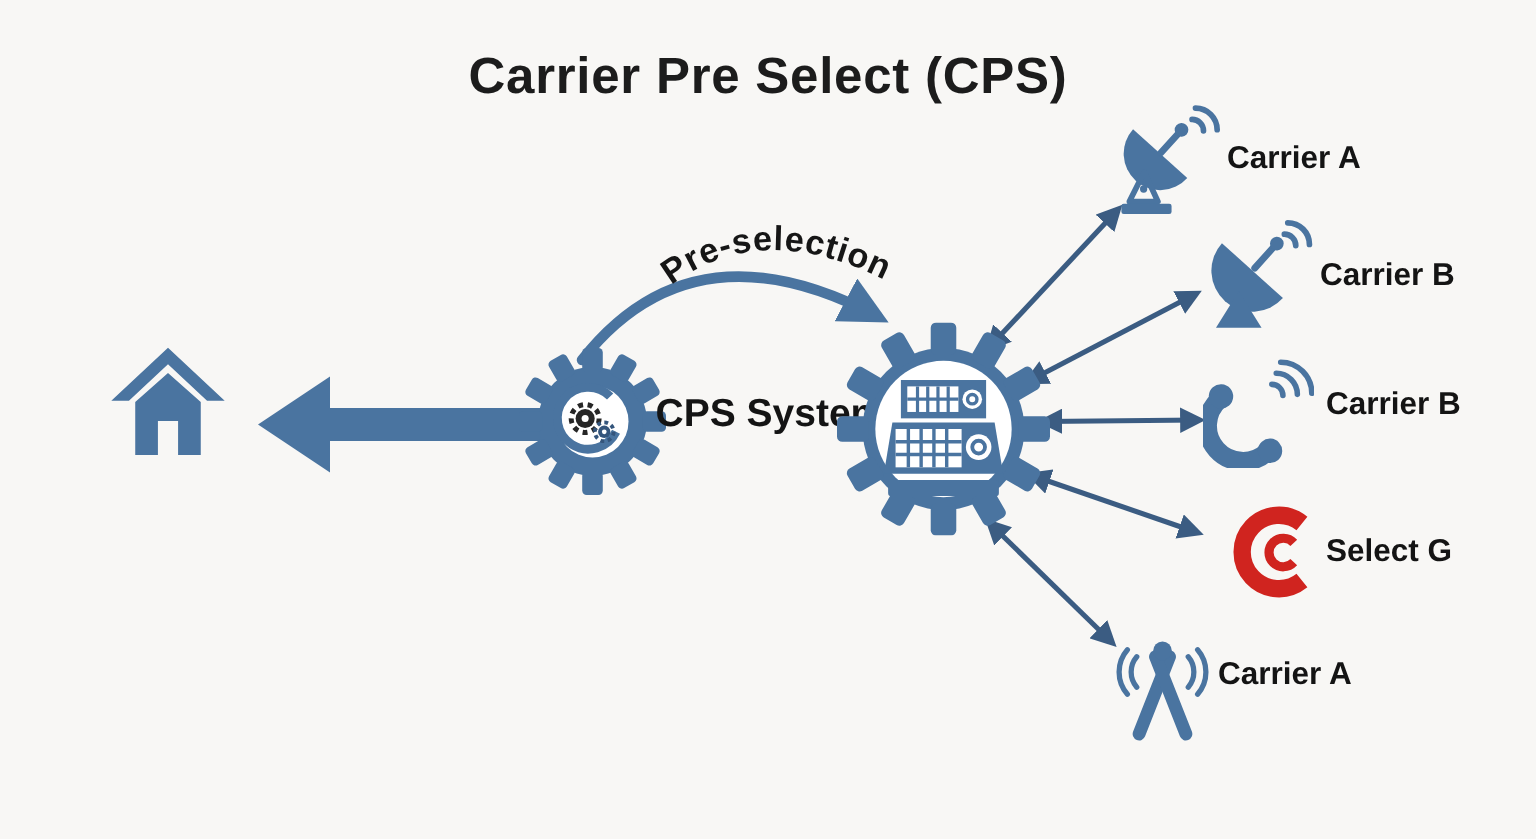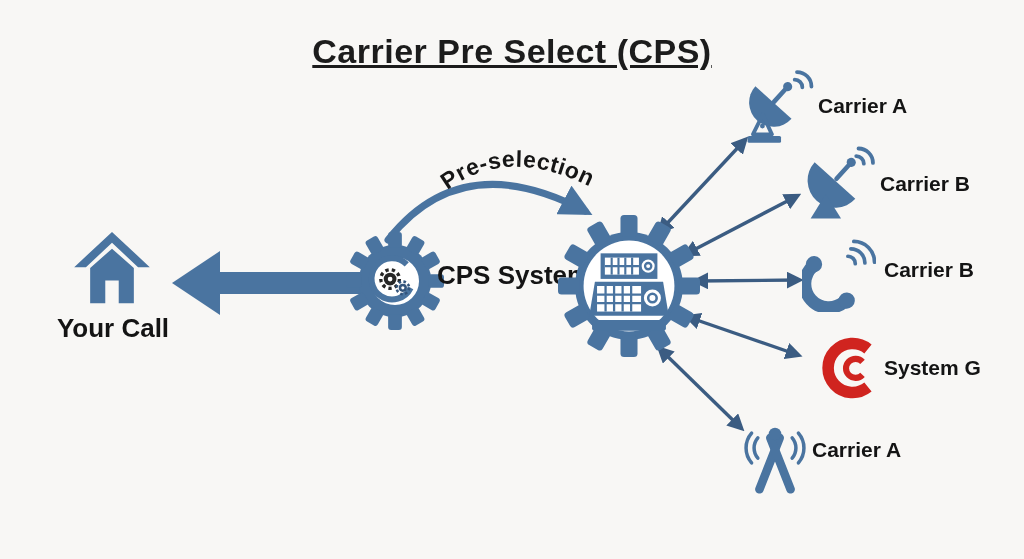--- a/index.html
+++ b/index.html
@@ -4,21 +4,21 @@
 <style>
   html,body{margin:0;padding:0;background:#e9e9e9;}
   .canvas{
     position:relative;width:1024px;height:559px;margin:0 auto;
     background:#f8f7f5;overflow:hidden;
     font-family:"Liberation Sans", sans-serif;
   }
   .abs{position:absolute;}
   .title{
     left:0;right:0;top:32px;text-align:center;
-    font-size:34px;font-weight:bold;color:#1c1c1c;letter-spacing:.5px;text-decoration:underline;
+    font-size:34px;font-weight:bold;color:#1c1c1c;letter-spacing:.5px;
   }
   .node-label{font-weight:bold;color:#141414;white-space:nowrap;}
   .fs26{font-size:26px;}
   .fs25{font-size:21px;}
   .connector-layer{left:0;top:0;width:1024px;height:559px;pointer-events:none;}
   .icon-box svg{display:block;width:100%;height:100%;}
 </style>
 </head>
 <body>
 
@@ -55,21 +55,20 @@
   </svg>
 
   <div class="abs icon-box" style="left:70px;top:228px;width:84px;height:80px;">
     <svg viewBox="0 0 100 92">
       <g fill="#4a74a0">
         <path d="M50 3 L5 45 L19 45 L50 16 L81 45 L95 45 Z"></path>
         <path d="M24 46 L50 23 L76 46 L76 88 L58 88 L58 61 L42 61 L42 88 L24 88 Z"></path>
       </g>
     </svg>
   </div>
-  <div class="abs node-label fs26" style="left:40px;top:313px;width:146px;text-align:center;">Your Call</div>
 
   <div class="abs icon-box" style="left:346px;top:232px;width:98px;height:98px;">
     <svg viewBox="0 0 100 100">
       <g fill="#4a74a0">
         <circle cx="50" cy="50" r="37"></circle>
         <g>
           <rect x="43" y="0" width="14" height="16" rx="3"></rect>
           <rect x="43" y="0" width="14" height="16" rx="3" transform="rotate(30 50 50)"></rect>
           <rect x="43" y="0" width="14" height="16" rx="3" transform="rotate(60 50 50)"></rect>
           <rect x="43" y="0" width="14" height="16" rx="3" transform="rotate(90 50 50)"></rect>
@@ -198,21 +197,21 @@
     </svg>
   </div>
   <div class="abs node-label fs25" style="left:884px;top:258px;">Carrier B</div>
 
   <div class="abs icon-box" style="left:818px;top:334px;width:70px;height:68px;">
     <svg viewBox="0 0 100 100">
       <path d="M72 22 A36 36 0 1 0 72 78" fill="none" stroke="#d0241f" stroke-width="17"></path>
       <path d="M64 41 A14 14 0 1 0 64 60" fill="none" stroke="#d0241f" stroke-width="9"></path>
     </svg>
   </div>
-  <div class="abs node-label fs25" style="left:884px;top:356px;">System G</div>
+  <div class="abs node-label fs25" style="left:884px;top:356px;">Select G</div>
 
   <div class="abs icon-box" style="left:736px;top:416px;width:78px;height:78px;">
     <svg viewBox="0 0 100 100">
       <g stroke="#4a74a0" stroke-linecap="round" fill="none">
         <line x1="30" y1="94" x2="56" y2="28" stroke-width="11"></line>
         <line x1="70" y1="94" x2="44" y2="28" stroke-width="11"></line>
         <g stroke-width="4.5">
           <path d="M28 28 a20 20 0 0 0 0 26"></path>
           <path d="M20 22 a29 29 0 0 0 0 38"></path>
           <path d="M72 28 a20 20 0 0 1 0 26"></path>

